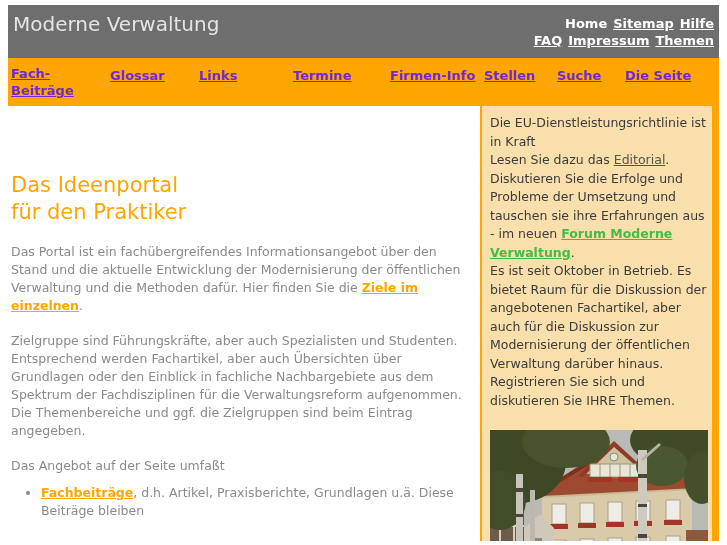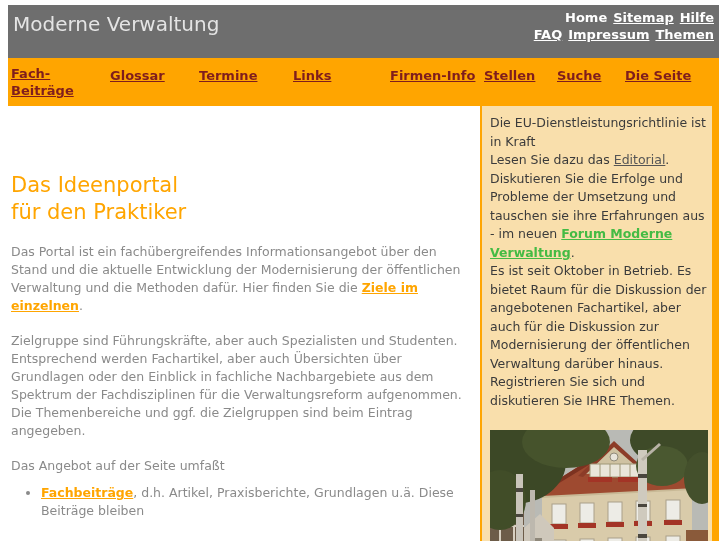--- a/index.html
+++ b/index.html
@@ -6,40 +6,40 @@
   body{
     width:727px;height:545px;overflow:hidden;background:#ffffff;
     font-family:"DejaVu Sans","Liberation Sans",sans-serif;
   }
   .page{padding:5px 8px 0 8px;}
 
   
   .topbar{background:#6E6E6E;height:53px;position:relative;}
   .site-title{color:#E4E4E4;font-size:20px;padding:7px 0 0 5px;}
   .toplinks{
-    position:absolute;right:5px;bottom:15px;text-align:right;
+    position:absolute;right:5px;bottom:9px;text-align:right;
     font-size:13px;font-weight:bold;line-height:17px;color:#fff;
   }
   .toplinks a{color:#fff;text-decoration:underline;cursor:pointer;margin-left:6px;}
   .toplinks a.nounder{text-decoration:none;}
 
   
   .navbar{background:#FFA500;height:48px;display:flex;align-items:flex-start;
           padding-top:7px;box-sizing:border-box;}
   .nav-cell{box-sizing:border-box;padding-left:3px;flex:0 0 auto;}
   .nav-cell:nth-child(1){width:99px;}
   .nav-cell:nth-child(2){width:89px;}
   .nav-cell:nth-child(3){width:94px;}
   .nav-cell:nth-child(4){width:97px;}
   .nav-cell:nth-child(5){width:94px;}
   .nav-cell:nth-child(6){width:73px;}
   .nav-cell:nth-child(7){width:68px;}
   .nav-cell:nth-child(8){flex:1 1 auto;}
   .nav-cell a{
-    color:#7f1d1d;font-size:13px;font-weight:bold;text-decoration:underline;
+    color:#6d28d9;font-size:13px;font-weight:bold;text-decoration:underline;
     display:inline-block;line-height:17px;cursor:pointer;
   }
   .nav-cell:nth-child(1) a{width:70px;}
 
   
   .content{display:flex;height:435px;}
   .main{width:472px;box-sizing:border-box;padding:16px 8px 0 3px;}
   .page-title{color:#FFA500;font-size:21px;line-height:27px;font-weight:500;
               margin:50px 0 17px 0;}
   .main p{color:#8A8A8A;font-size:12.5px;line-height:18px;margin:0 0 17px 0;}
@@ -73,22 +73,22 @@
       </div>
       <div>
         <a>FAQ</a><a>Impressum</a><a>Themen</a>
       </div>
     </div>
   </div>
 
   <div class="navbar">
     <div class="nav-cell"><a>Fach-Beiträge</a></div>
     <div class="nav-cell"><a>Glossar</a></div>
+    <div class="nav-cell"><a>Links</a></div>
     <div class="nav-cell"><a>Termine</a></div>
-    <div class="nav-cell"><a>Links</a></div>
     <div class="nav-cell"><a>Firmen-Info</a></div>
     <div class="nav-cell"><a>Stellen</a></div>
     <div class="nav-cell"><a>Suche</a></div>
     <div class="nav-cell"><a>Die Seite</a></div>
   </div>
 
   <div class="content">
 
     <div class="main">
       <div class="page-title">

